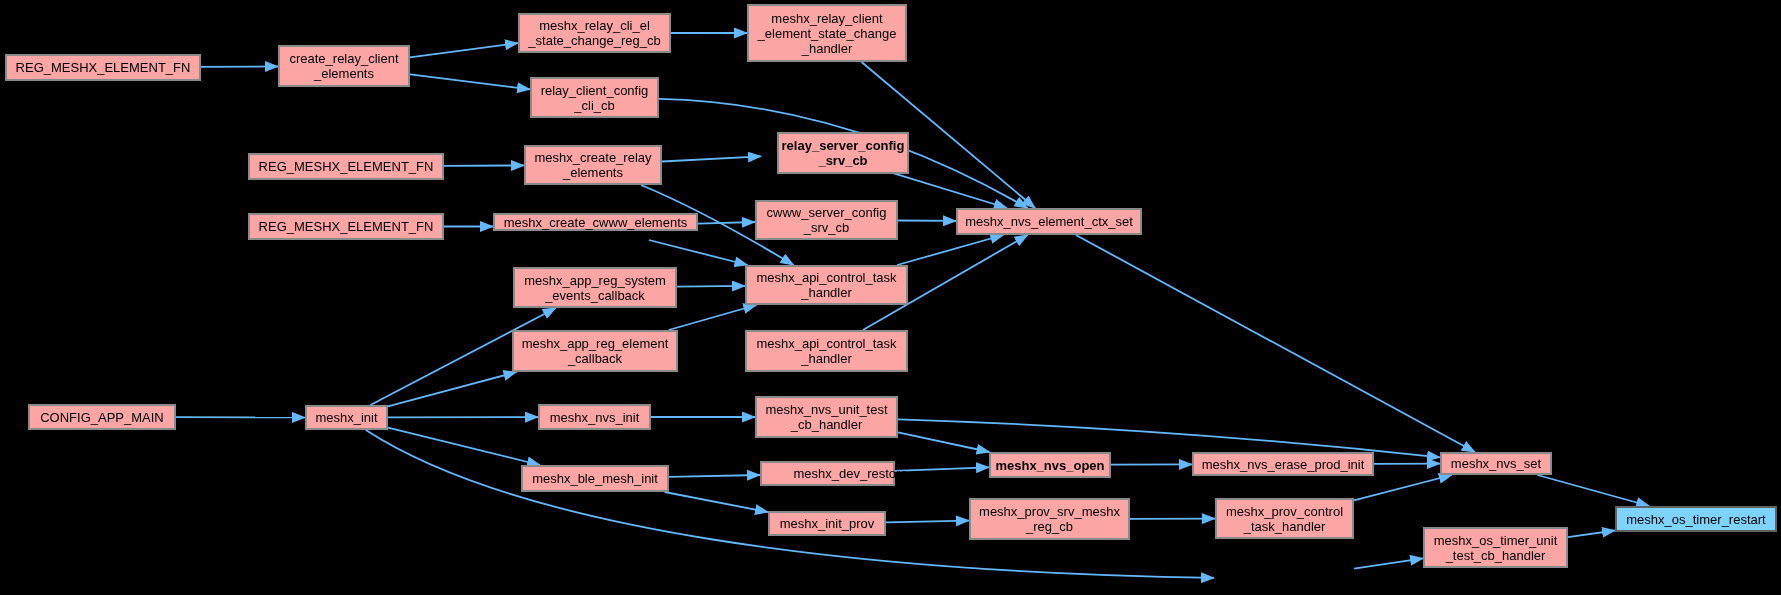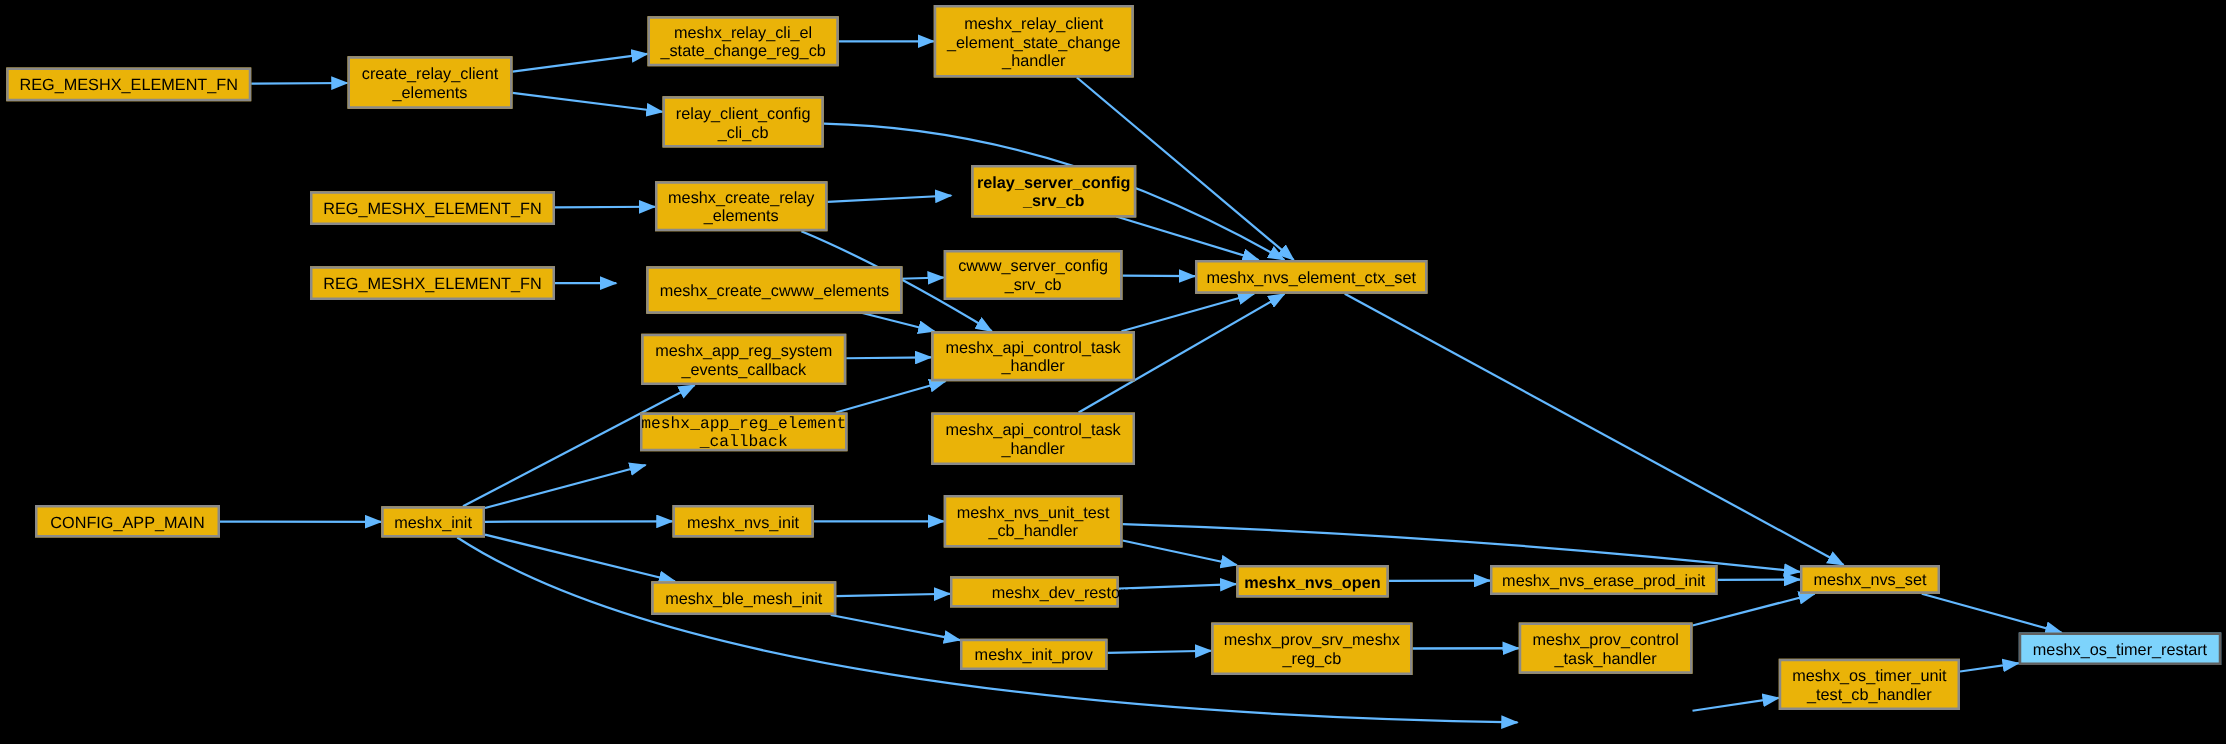--- a/index.html
+++ b/index.html
@@ -7,21 +7,21 @@
     position:relative;
     width:1781px;height:595px;
     background:#000000;
     overflow:hidden;
     font-family:"Liberation Sans","DejaVu Sans",sans-serif;
   }
   #edges{position:absolute;left:0;top:0;z-index:1;}
   .node{
     position:absolute;
     box-sizing:border-box;
-    background:#eab308;
+    background:#fca5a5;
     border:2px solid #8a8a8a;
     color:#000000;
     display:flex;align-items:center;justify-content:center;
     text-align:center;
     font-size:13px;line-height:15px;
     white-space:pre-line;
     z-index:2;
     cursor:pointer;
   }
   .node.hl{
@@ -91,29 +91,29 @@
 _element_state_change
 _handler</div>
       <div class="node" style="left: 530px; top: 77px; width: 129px; height: 41px;">relay_client_config
 _cli_cb</div>
       <div class="node" style="left: 248px; top: 153px; width: 196px; height: 27px;">REG_MESHX_ELEMENT_FN</div>
       <div class="node" style="left: 524px; top: 145px; width: 138px; height: 40px;">meshx_create_relay
 _elements</div>
       <div class="node" style="left: 777px; top: 132px; width: 132px; height: 42px; font-weight: bold;">relay_server_config
 _srv_cb</div>
       <div class="node" style="left: 248px; top: 213px; width: 196px; height: 27px;">REG_MESHX_ELEMENT_FN</div>
-      <div class="node" style="left: 517px; top: 213px; width: 205px; height: 38px;">meshx_create_cwww_elements</div>
+      <div class="node" style="left: 493px; top: 213px; width: 205px; height: 18px;">meshx_create_cwww_elements</div>
       <div class="node" style="left: 755px; top: 200px; width: 143px; height: 40px;">cwww_server_config
 _srv_cb</div>
       <div class="node" style="left: 956px; top: 208px; width: 186px; height: 27px;">meshx_nvs_element_ctx_set</div>
       <div class="node" style="left: 513px; top: 267px; width: 164px; height: 41px;">meshx_app_reg_system
 _events_callback</div>
       <div class="node" style="left: 745px; top: 265px; width: 163px; height: 40px;">meshx_api_control_task
 _handler</div>
-      <div class="node" style="left: 512px; top: 330px; width: 166px; height: 31px; font-family: Liberation Mono, monospace;">meshx_app_reg_element
+      <div class="node" style="left: 512px; top: 330px; width: 166px; height: 42px;">meshx_app_reg_element
 _callback</div>
       <div class="node" style="left: 745px; top: 330px; width: 163px; height: 42px;">meshx_api_control_task
 _handler</div>
       <div class="node" style="left: 28px; top: 404px; width: 148px; height: 26px;">CONFIG_APP_MAIN</div>
       <div class="node" style="left: 305px; top: 405px; width: 83px; height: 25px;">meshx_init</div>
       <div class="node" style="left: 538px; top: 404px; width: 113px; height: 26px;">meshx_nvs_init</div>
       <div class="node" style="left: 755px; top: 396px; width: 143px; height: 42px;">meshx_nvs_unit_test
 _cb_handler</div>
       <div class="node" style="left: 521px; top: 465px; width: 148px; height: 27px;">meshx_ble_mesh_init</div>
       <div class="node" style="left: 760px; top: 461px; width: 135px; height: 25px; padding-left: 46px;">meshx_dev_restore</div>

